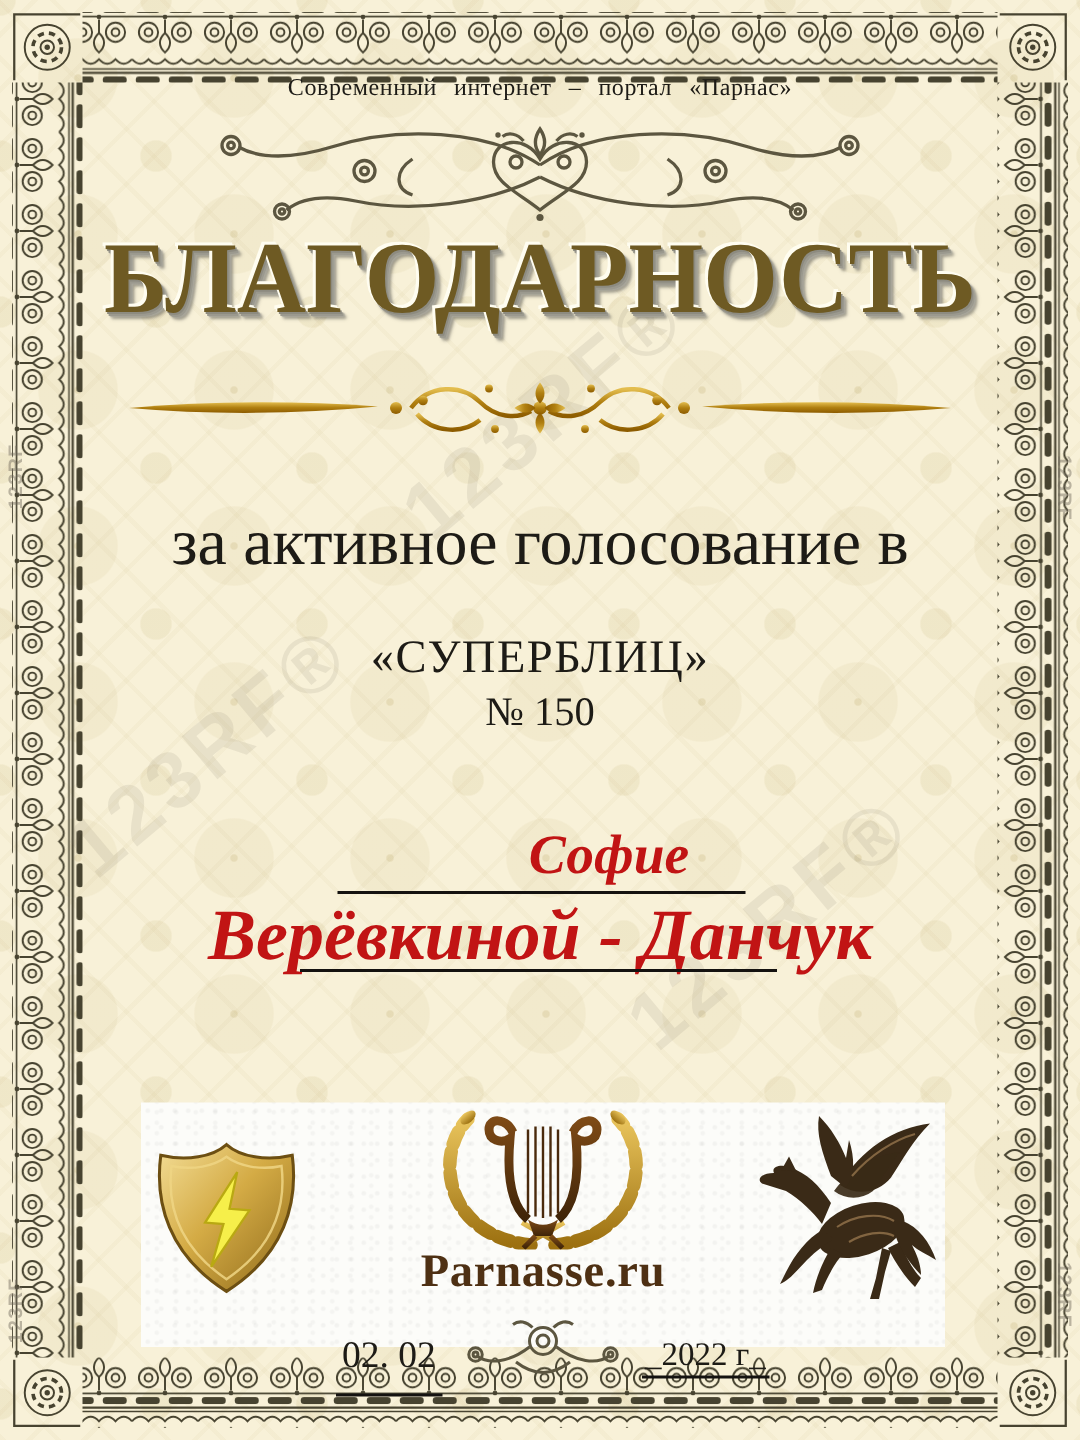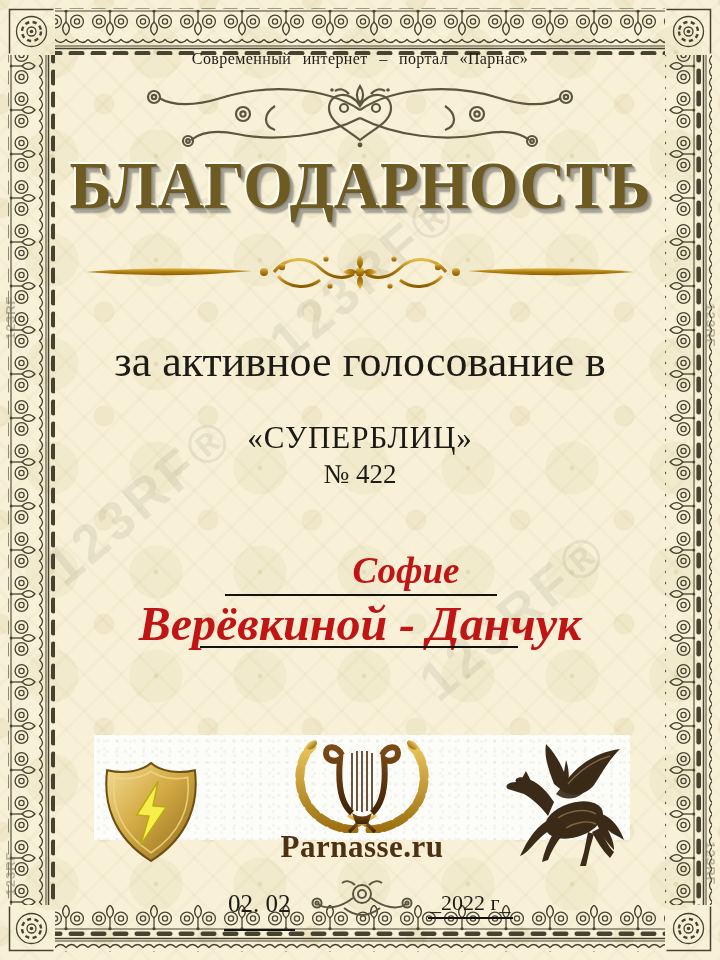--- a/index.html
+++ b/index.html
@@ -45,21 +45,21 @@
   .body-l3{top:420px; font-size:31px; letter-spacing:1px; color:var(--text_dark);text-align:center;}
   .body-l4{top:459px; font-size:27px; color:var(--text_dark);}
 
   .recip-l1{top:549px; font-size:37px; font-style:italic; font-weight:bold; color:var(--accent_red);margin-left:46px;}
   .recip-l2{top:596px; font-size:48px; font-style:italic; font-weight:bold; color:var(--accent_red); white-space:nowrap;}
   .uline{height:2px; background:var(--underline_black);}
   .uline1{top:594px; left:225px; width:272px;}
   .uline2{top:646px; left:200px; width:318px;}
 
   .logo-band{
-    left:94px; top:735px; width:536px; height:105px;
+    left:94px; top:735px; width:536px; height:163px;
     background-color:var(--band_white);
     background-image:
       radial-gradient(circle, rgba(90,90,90,.06) 1px, transparent 2px),
       radial-gradient(circle, rgba(90,90,90,.05) 1px, transparent 2px);
     background-size:9px 11px, 13px 7px; background-position:0 0, 4px 3px;
   }
   .shield{left:6px; top:24px;}
   .wreath{left:160px; top:2px;}
   .brand{left:100px; top:94px; width:336px; text-align:center;
     font-size:31px; font-weight:bold; color:var(--brand_brown); letter-spacing:.5px;}
@@ -197,21 +197,21 @@
           <path d="M280,9 C276,14 276,19 280,23 C284,19 284,14 280,9 Z" fill="url(#ggold2)"></path>
         </g>
       <use href="#ptl" transform="rotate(90 280 26)"></use>
       <use href="#ptl" transform="rotate(180 280 26)"></use>
       <use href="#ptl" transform="rotate(270 280 26)"></use>
     </g>
   </svg>
 
   <div class="abs centered body-l1">за активное голосование в</div>
   <div class="abs centered body-l3">«СУПЕРБЛИЦ»</div>
-  <div class="abs centered body-l4">№ 422</div>
+  <div class="abs centered body-l4">№ 150</div>
 
   <div class="abs centered recip-l1">Софие</div>
   <div class="abs uline uline1"></div>
   <div class="abs centered recip-l2">Верёвкиной - Данчук</div>
   <div class="abs uline uline2"></div>
 
   <div class="abs logo-band">
 
     <svg class="abs shield" width="102" height="106" viewBox="0 0 100 104">
       <defs>

